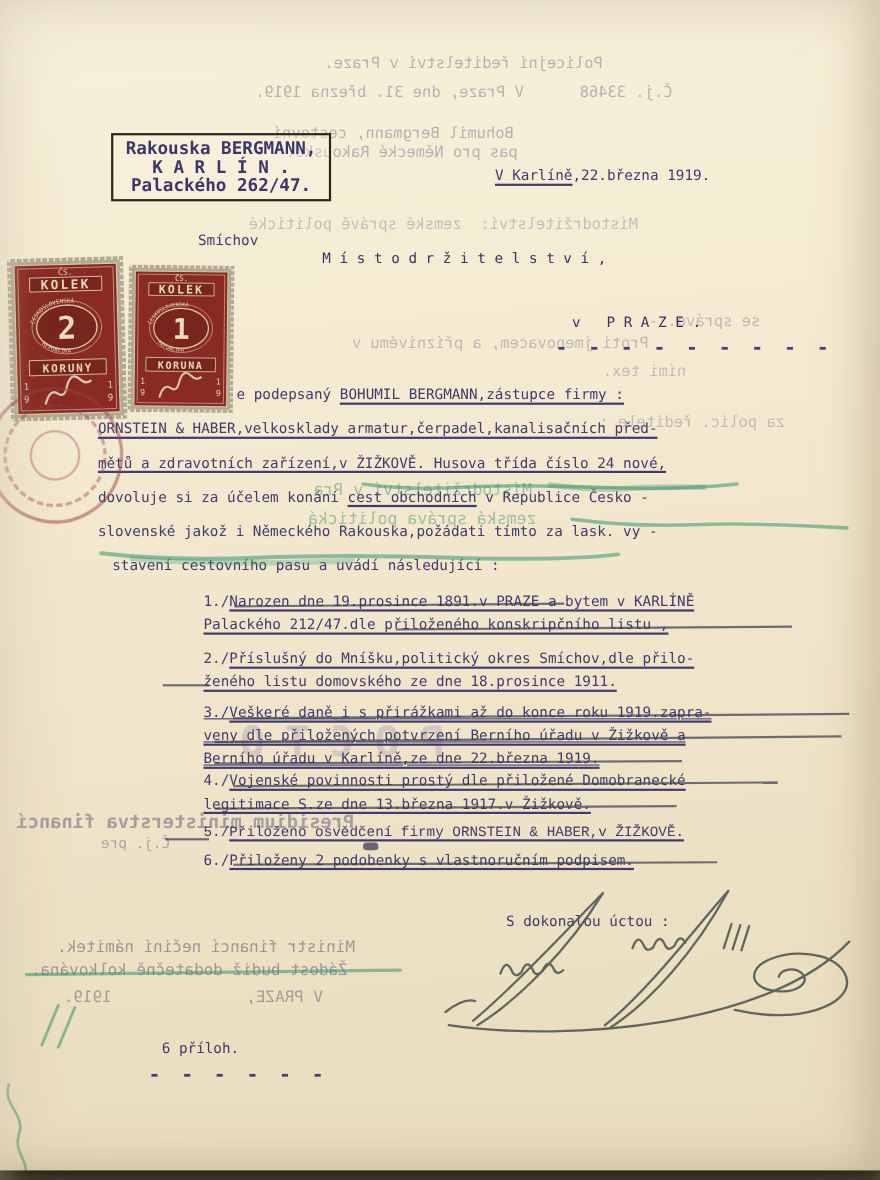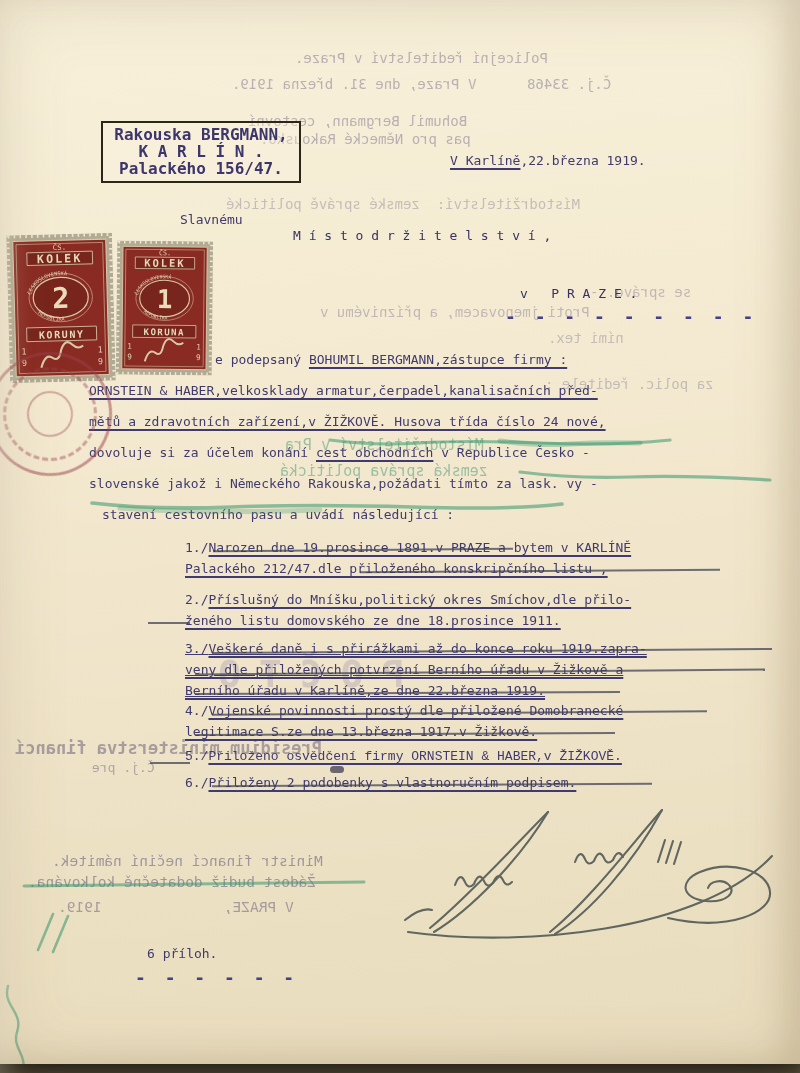--- a/index.html
+++ b/index.html
@@ -53,26 +53,26 @@
   <div class="mir" style="left:200px;top:652px;font-size:38px;font-weight:bold;letter-spacing:18px;color:rgba(145,135,170,.3);">POČTO</div>
   <div class="mir" style="left:15px;top:738px;font-size:17px;font-weight:bold;color:rgba(95,88,120,.5);">Presidium ministerstva financí</div>
   <div class="mir" style="left:92px;top:760px;font-size:13px;color:rgba(95,88,120,.45);">Č.j. pre</div>
   <div class="mir" style="left:52px;top:853px;font-size:14.5px;color:rgba(95,88,120,.55);">Ministr financí nečiní námitek.</div>
   <div class="mir" style="left:28px;top:874px;font-size:14.5px;color:rgba(95,88,120,.55);">Žádost budiž dodatečně kolkována.</div>
   <div class="mir" style="left:58px;top:899px;font-size:14.5px;color:rgba(95,88,120,.5);">V PRAZE,              1919.</div>
 
   <div class="lh-box">
     <div>Rakouska BERGMANN,</div>
     <div>K A R L Í N .</div>
-    <div>Palackého 156/47.</div>
+    <div>Palackého 262/47.</div>
   </div>
 
   <div class="abs t z2" style="left:450px;top:153px;"><span class="u">V Karlíně</span><span>,22.března 1919.</span></div>
 
-  <div class="abs t z2" style="left:180px;top:212px;">Slavnému</div>
+  <div class="abs t z2" style="left:180px;top:212px;">Smíchov</div>
   <div class="abs t z2" style="left:293px;top:228px;color:#383264;">M í s t o d r ž i t e l s t v í ,</div>
   <div class="abs t z2" style="left:520px;top:286px;color:#383264;">v   P R A Z E .</div>
   <div class="abs t z2 dashes" style="left:505px;top:306px;font-size:18px;">- - - - - - - - -</div>
 
   <div class="abs z2" style="left:89px;top:352px;width:680px;height:190px;">
     <div class="para-line t" style="left:0;top:0;padding-left:126px;"><span>e podepsaný </span><span class="u">BOHUMIL BERGMANN,zástupce firmy :</span></div>
     <div class="para-line t u" style="left:0;top:31px;">ORNSTEIN &amp; HABER,velkosklady armatur,čerpadel,kanalisačních před-</div>
     <div class="para-line t u" style="left:0;top:62px;">mětů a zdravotních zařízení,v ŽIŽKOVĚ. Husova třída číslo 24 nové,</div>
     <div class="para-line t" style="left:0;top:93px;"><span>dovoluje si za účelem konání </span><span class="u">cest obchodních</span><span> v Republice Česko -</span></div>
     <div class="para-line t" style="left:0;top:124px;">slovenské jakož i Německého Rakouska,požádati tímto za lask. vy -</div>
@@ -162,20 +162,21 @@
     <text x="50" y="98.5" font-size="9.5" font-weight="bold" fill="#e9dab6" text-anchor="middle" letter-spacing="1.5">KORUNA</text>
     <path d="M30 126 q4 -14 11 -9 q6 4 8 -7 q4 -12 11 -5 q5 5 10 1" fill="none" stroke="#d9c8a6" stroke-width="2"></path>
     <text x="14" y="113" font-size="8" fill="#e0d0ac" text-anchor="middle">1</text>
     <text x="14" y="124" font-size="8" fill="#e0d0ac" text-anchor="middle">9</text>
     <text x="86" y="113" font-size="8" fill="#e0d0ac" text-anchor="middle">1</text>
     <text x="86" y="124" font-size="8" fill="#e0d0ac" text-anchor="middle">9</text>
   </svg>
 
   <div class="cancel"></div>
 
+  <div class="abs t z2" style="left:460px;top:831px;">S dokonalou úctou :</div>
   <div class="abs t z2" style="left:147px;top:946px;">6 příloh.</div>
   <div class="abs t z2 dashes" style="left:135px;top:967px;font-size:18px;">- - - - - -</div>
 
   <svg class="overlay" style="left:400px;top:800px;width:380px;height:140px;" viewBox="0 0 380 140">
     <g fill="none" stroke="#49524f" stroke-width="2.1" stroke-linecap="round" opacity=".85">
       <path d="M5 120 C15 112 25 108 32 110"></path>
       <path d="M30 128 C70 95 120 40 148 12"></path>
       <path d="M148 12 C118 62 70 110 34 132"></path>
       <path d="M55 85 q5 -14 10 -3 q3 8 9 2 q5 -13 10 -3 q3 8 9 2 q5 -12 10 -3 q3 8 9 2"></path>
       <path d="M150 132 C190 100 235 40 262 10"></path>

